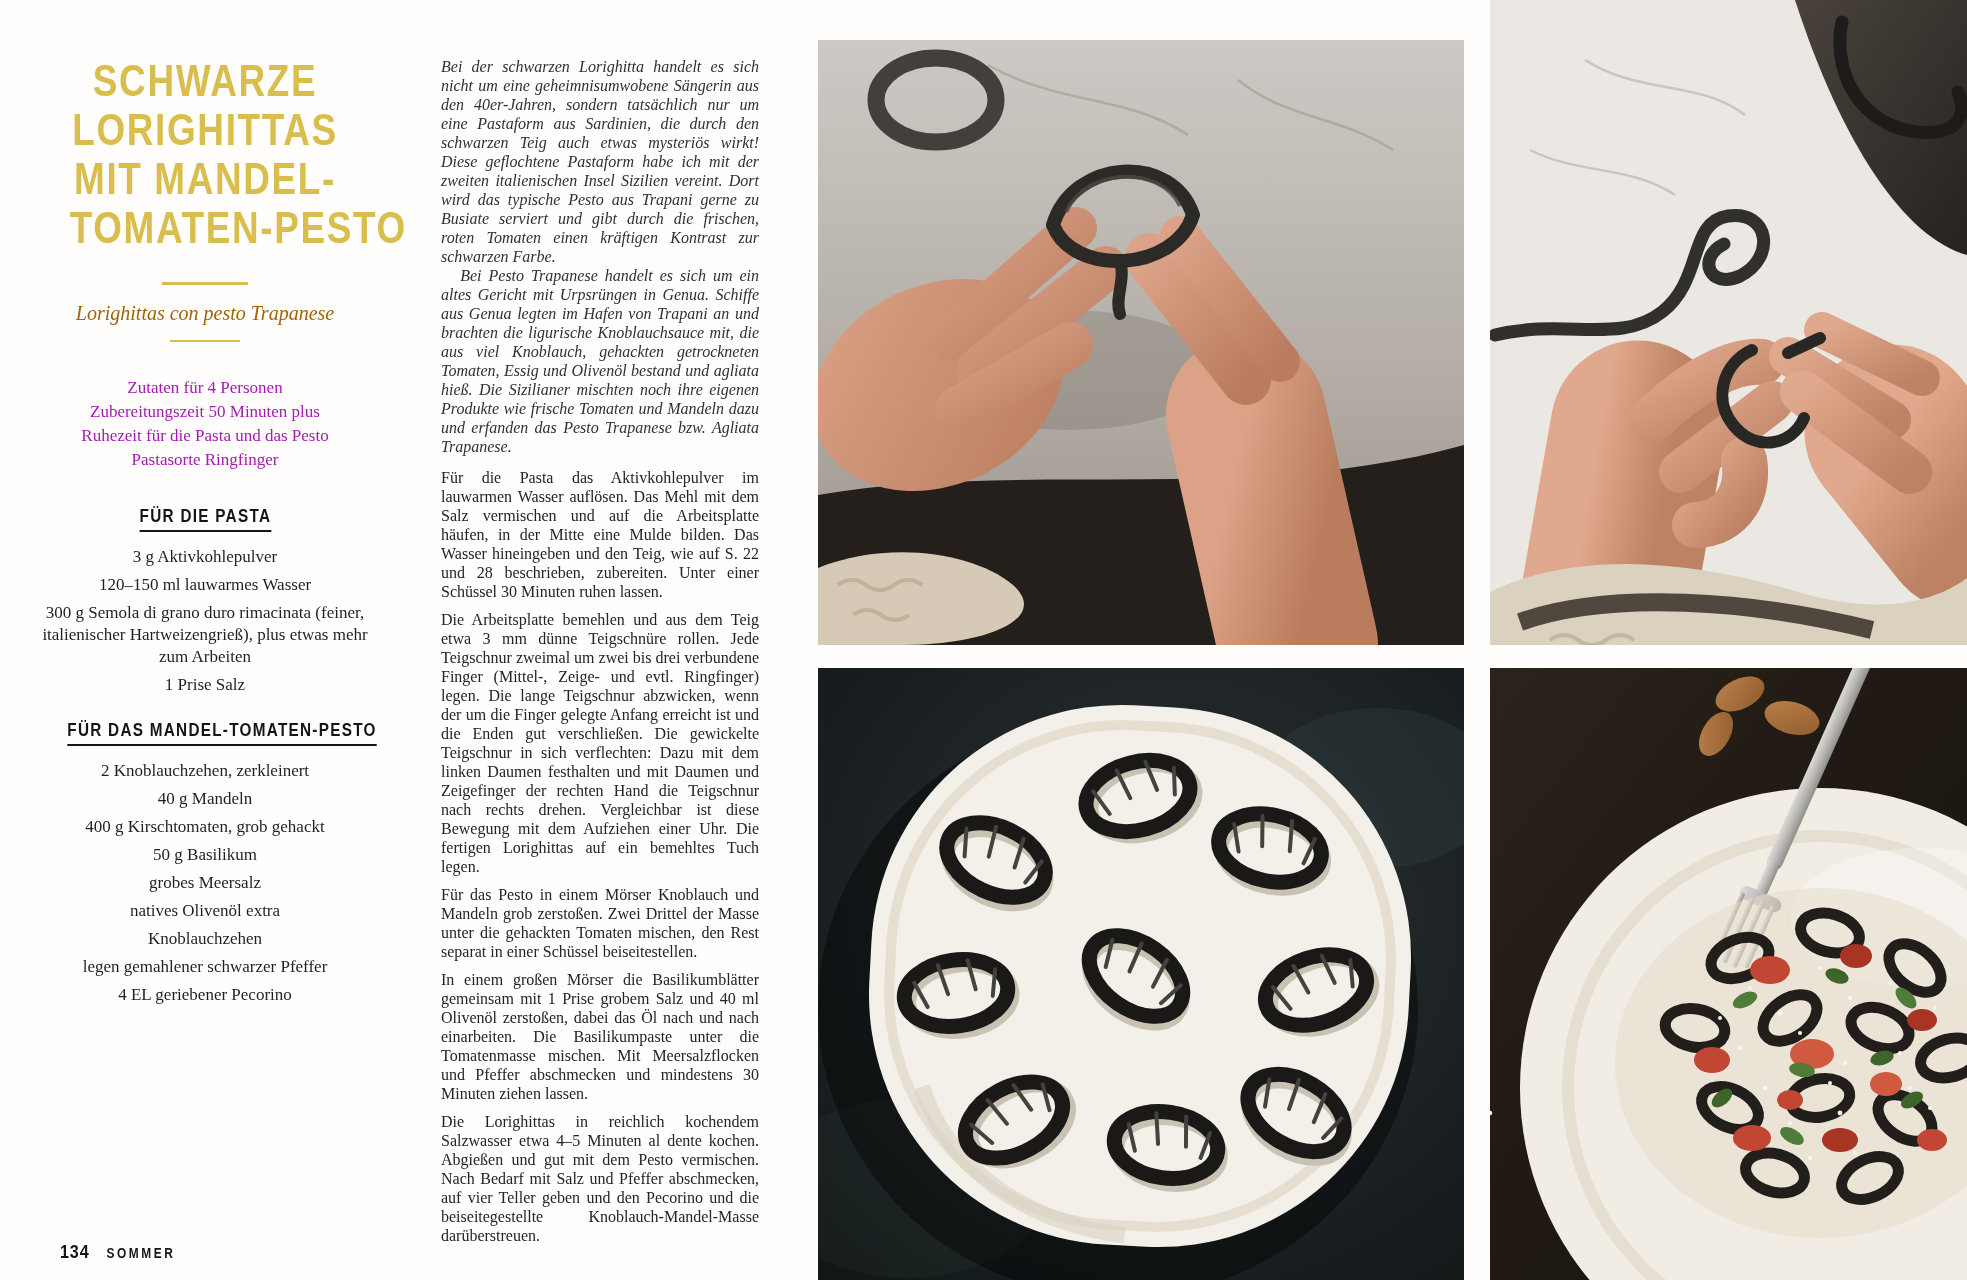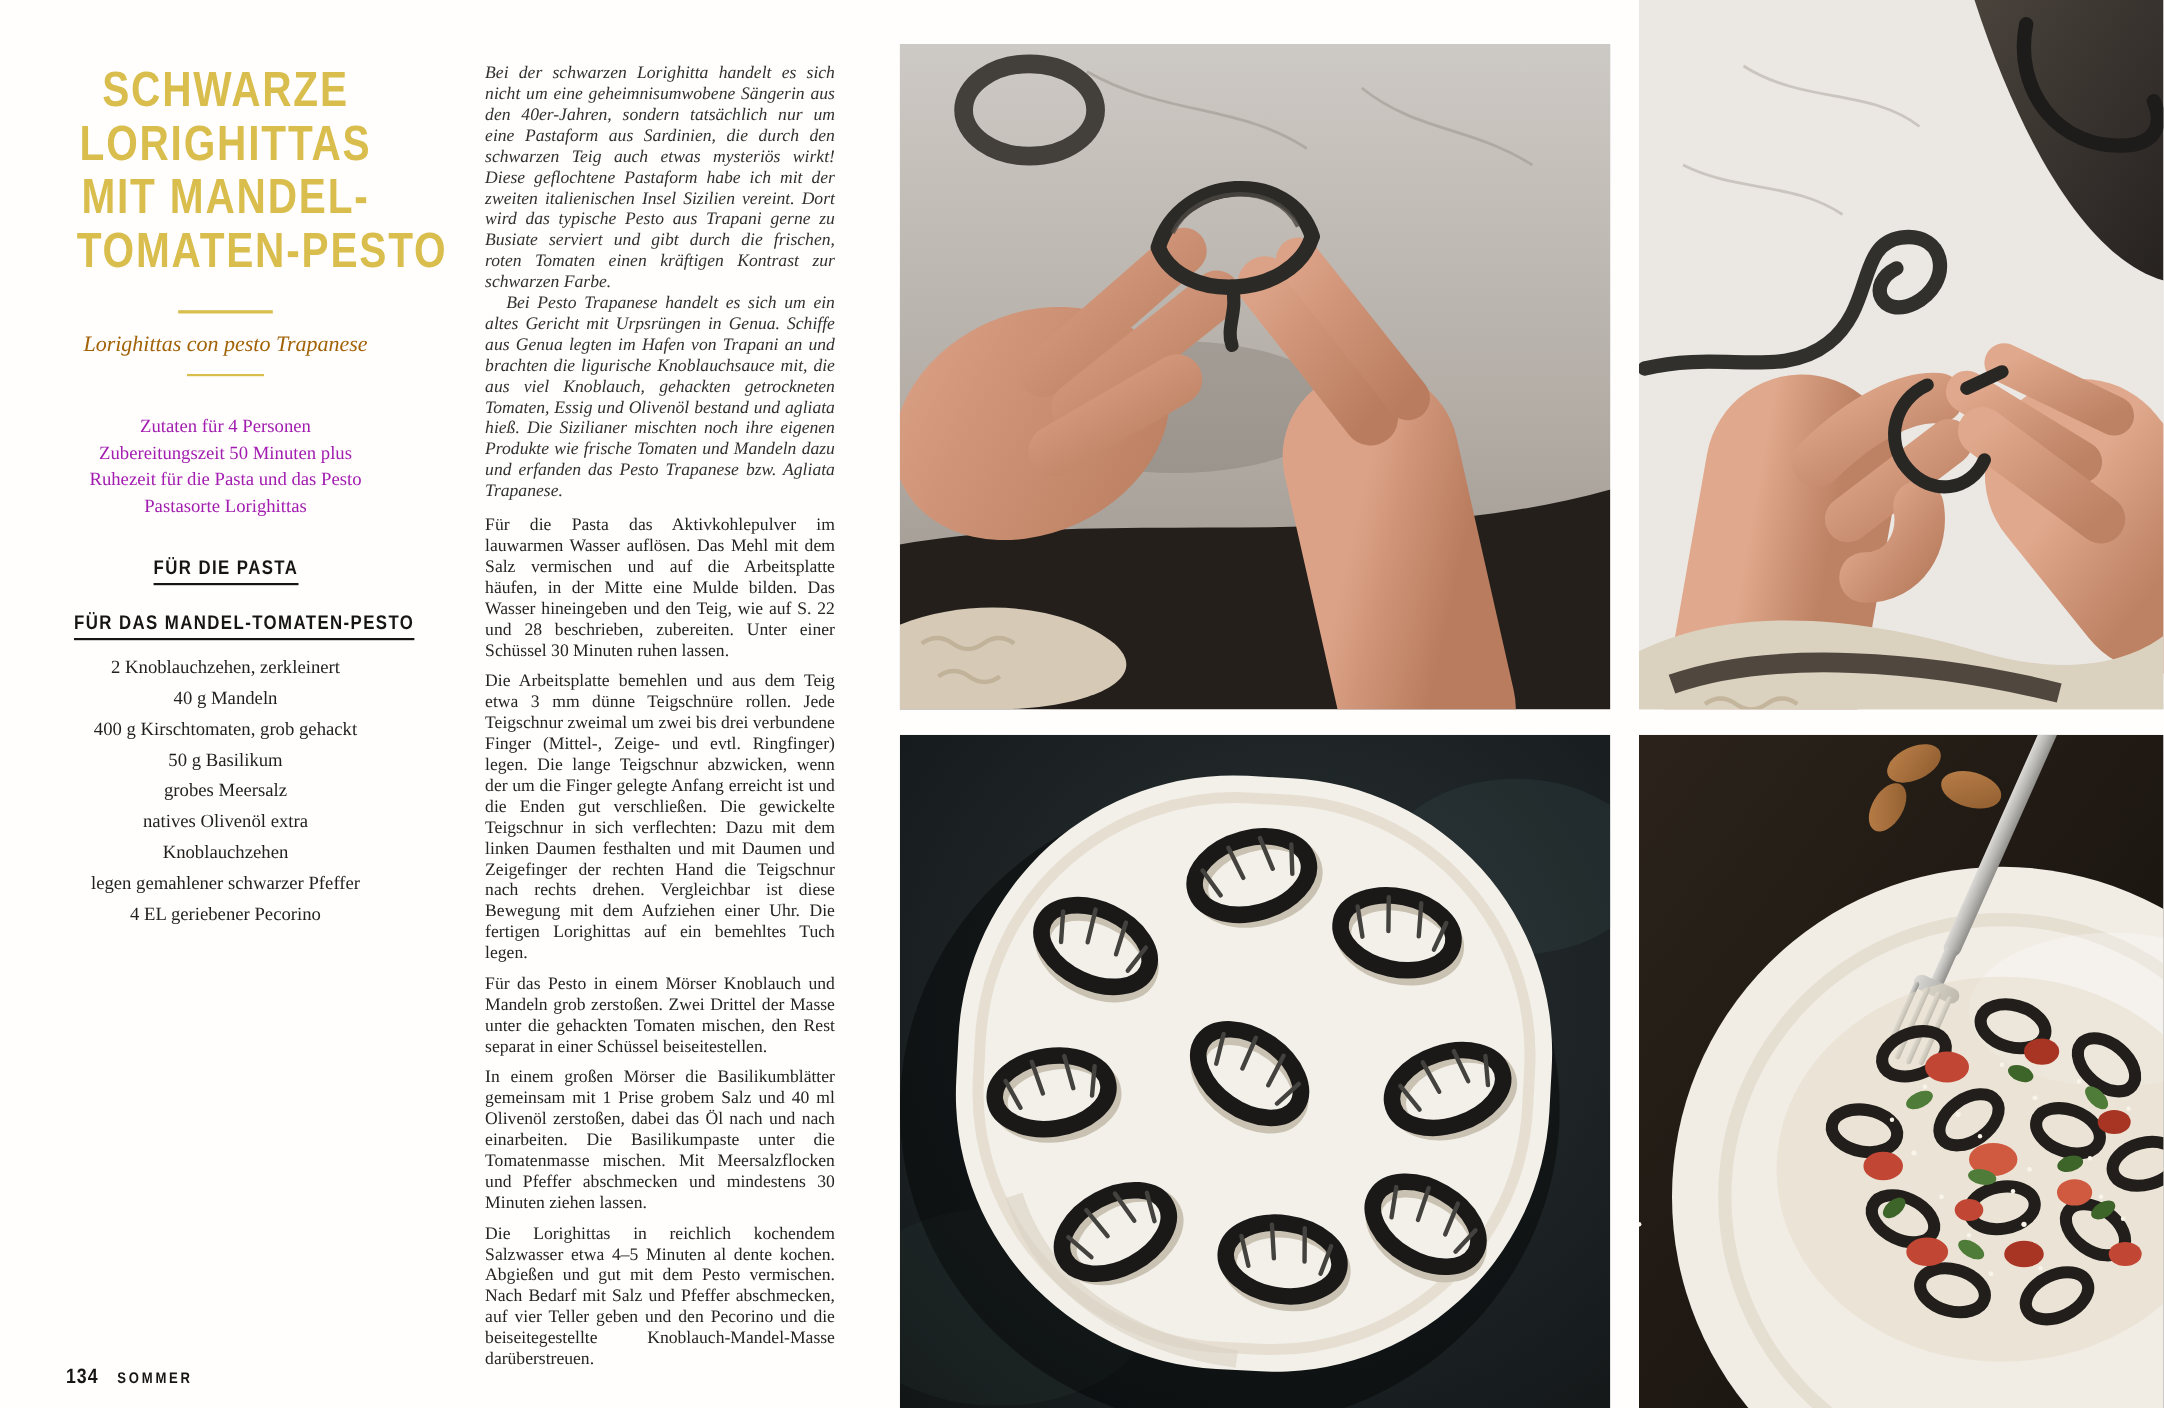--- a/index.html
+++ b/index.html
@@ -77,27 +77,34 @@
     <div class="rule r1"></div>
     <div class="subtitle">Lorighittas con pesto Trapanese</div>
     <div class="rule r2"></div>
   </div>
 
   <div class="meta-block">
 
   <div class="meta-line">Zutaten für 4 Personen</div>
       <div class="meta-line">Zubereitungszeit 50 Minuten plus</div>
       <div class="meta-line">Ruhezeit für die Pasta und das Pesto</div>
-      <div class="meta-line">Pastasorte Lorighittas</div>
+      <div class="meta-line">Pastasorte Ringfinger</div>
     </div>
 
   <div class="ingredients">
     <div>
       <span class="ing-heading">FÜR DIE PASTA</span>
     </div>
+    <div class="ing-items">
+
+    <div class="ing-item">3 g Aktivkohlepulver</div>
+        <div class="ing-item">120–150 ml lauwarmes Wasser</div>
+        <div class="ing-item">300 g Semola di grano duro rimacinata (feiner, italienischer Hartweizengrieß), plus etwas mehr zum Arbeiten</div>
+        <div class="ing-item">1 Prise Salz</div>
+      </div>
     <div class="ing-heading-2">
       <span class="ing-heading">FÜR DAS MANDEL-TOMATEN-PESTO</span>
     </div>
     <div class="ing-items">
 
     <div class="ing-item">2 Knoblauchzehen, zerkleinert</div>
         <div class="ing-item">40 g Mandeln</div>
         <div class="ing-item">400 g Kirschtomaten, grob gehackt</div>
         <div class="ing-item">50 g Basilikum</div>
         <div class="ing-item">grobes Meersalz</div>

